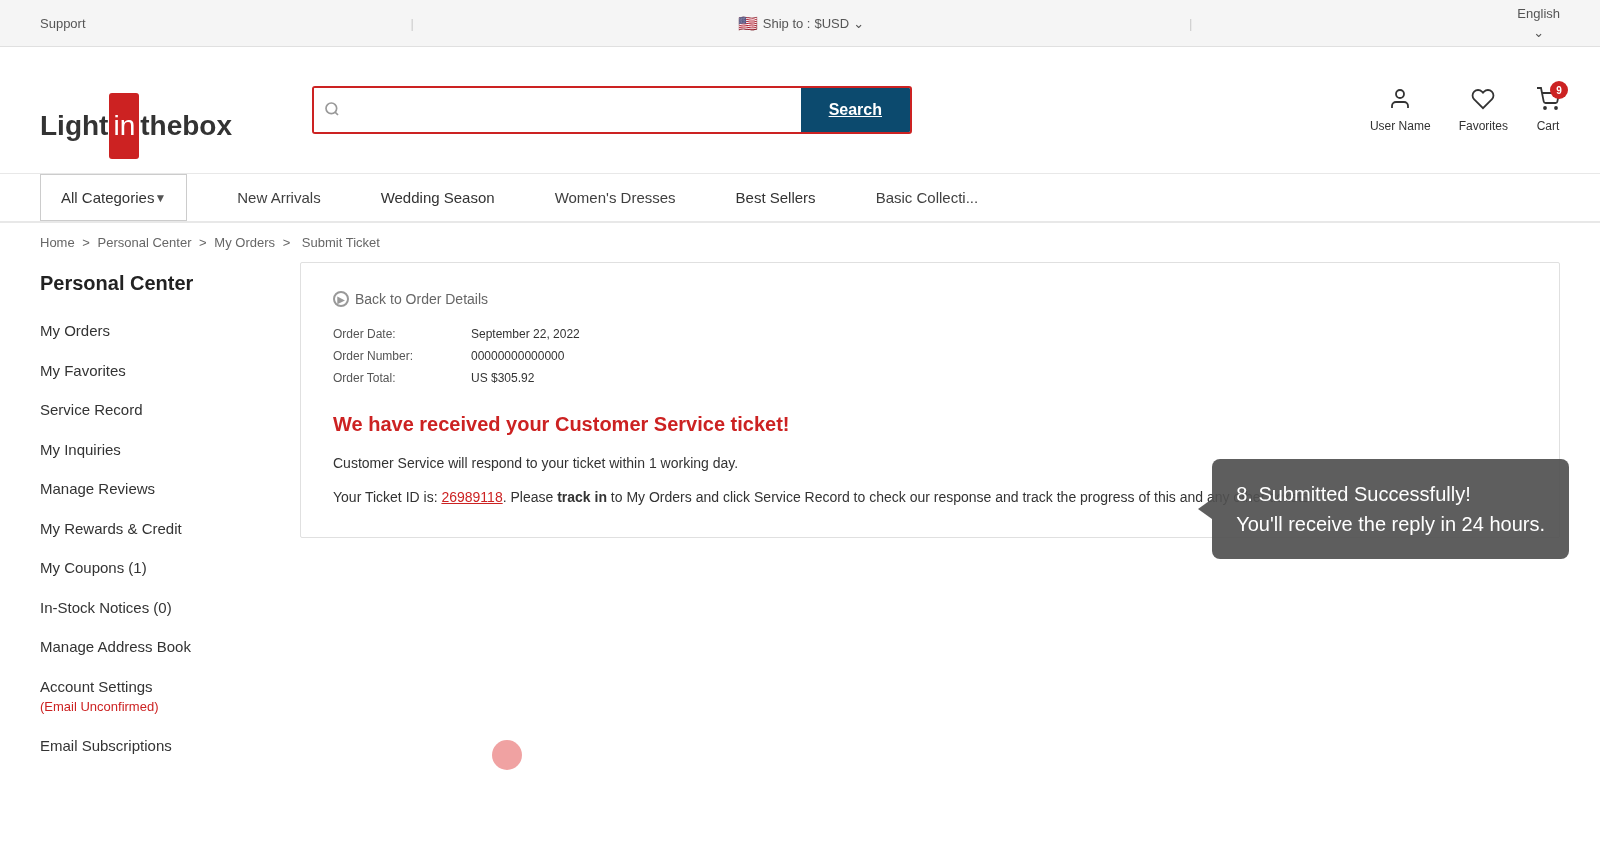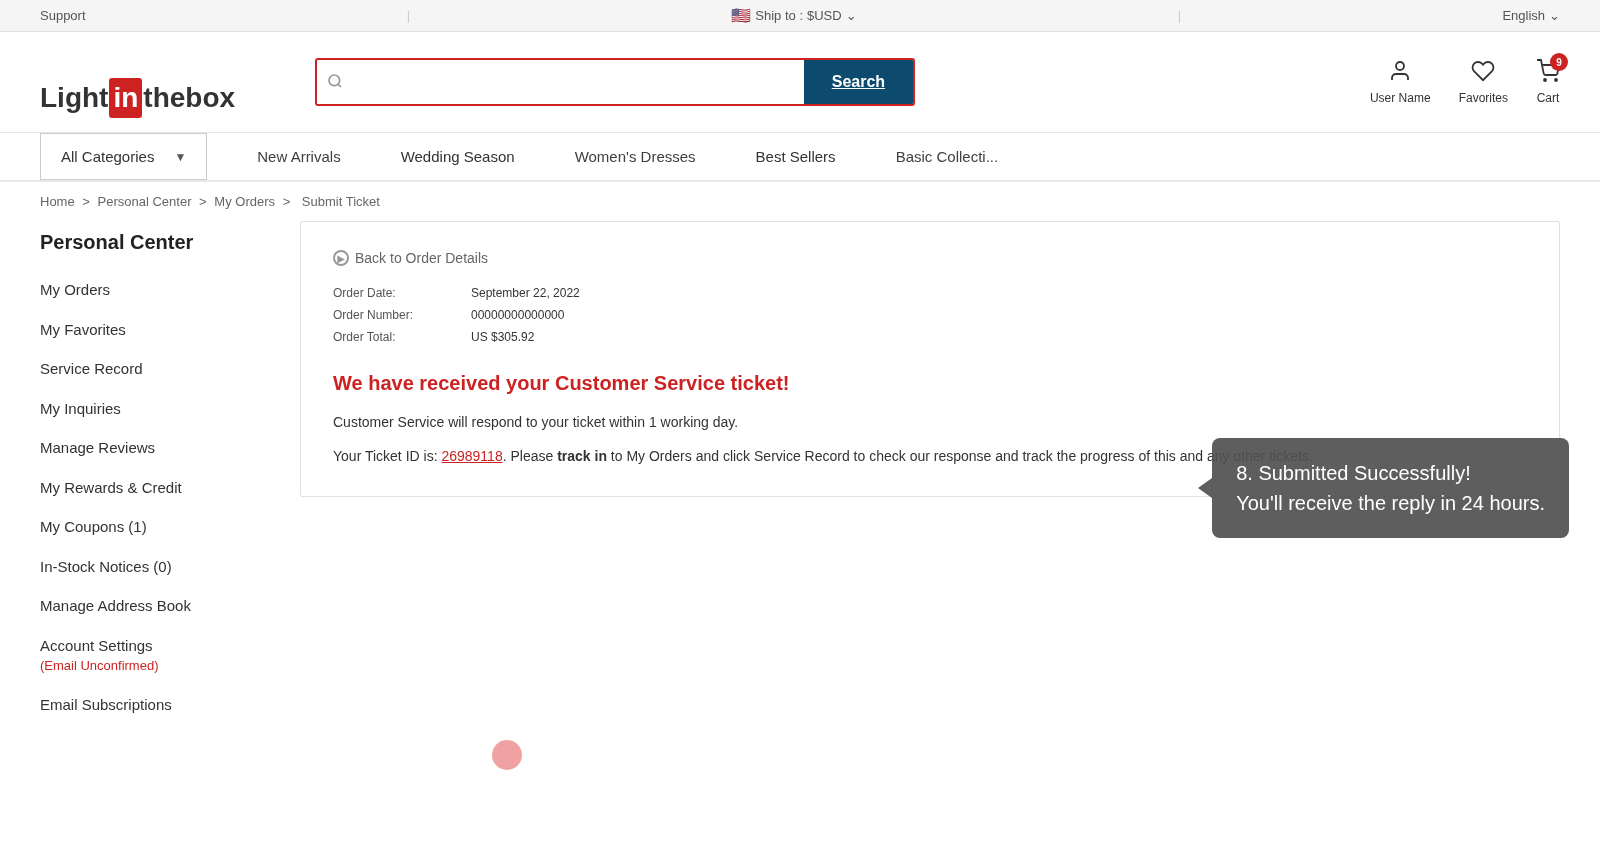--- a/index.html
+++ b/index.html
@@ -13,38 +13,38 @@
       display: flex;
       justify-content: space-between;
       align-items: center;
       gap: 16px;
       font-size: 13px;
       color: #555;
     }
     .top-bar-divider { color: #ccc; }
     .ship-to { display: flex; align-items: center; gap: 4px; cursor: pointer; }
     .ship-to .flag { font-size: 16px; }
-    .top-bar-lang { cursor: pointer; display: flex; align-items: center; gap: 4px; }
+    .top-bar-lang { cursor: pointer; display: flex; align-items: center; gap: 4px; flex-direction: column; }
 
     
     .header {
       display: flex;
       align-items: center;
       padding: 14px 40px;
       gap: 20px;
       border-bottom: 1px solid #e8e8e8;
     }
     .logo { display: flex; align-items: center; text-decoration: none; flex-shrink: 0; margin-top: 32px; }
     .logo-light { font-size: 28px; font-weight: bold; color: #333; }
     .logo-in {
       background: #cc2222;
       color: #fff;
       font-size: 28px;
-      font-weight: bold;
-      padding: 4px 4px;
+      font-weight: normal;
+      padding: 17px 4px;
       border-radius: 3px;
       margin: 0 1px;
     }
     .logo-thebox { font-size: 28px; font-weight: bold; color: #333; }
 
     .search-bar {
       display: flex;
       flex: 1;
       max-width: 600px;
       border: 2px solid #cc2222;
@@ -116,21 +116,21 @@
     .nav-bar {
       display: flex;
       align-items: center;
       padding: 0 40px;
       border-bottom: 2px solid #e8e8e8;
       background: #fff;
     }
     .all-categories {
       display: flex;
       align-items: center;
-      gap: 20px;
+      gap: 0;
       padding: 14px 20px;
       border: 1px solid #ccc;
       cursor: pointer;
       font-size: 15px;
       font-weight: 500;
       margin-right: 20px;
       white-space: nowrap;
       background: #fff;
     }
     .chevron-down { font-size: 12px; color: #555; }
@@ -246,21 +246,21 @@
       color: #333;
       line-height: 1.6;
     }
     .ticket-id-link { color: #cc2222; text-decoration: underline; cursor: pointer; }
     .sign-in-bold { font-weight: bold; }
 
     
     .tooltip-bubble {
       position: absolute;
       right: -10px;
-      top: 216px;
+      top: 196px;
       background: rgba(80, 80, 80, 0.92);
       color: #fff;
       border-radius: 8px;
       padding: 20px 24px;
       font-size: 20px;
       line-height: 1.5;
       max-width: 440px;
       pointer-events: none;
       z-index: 100;
     }

